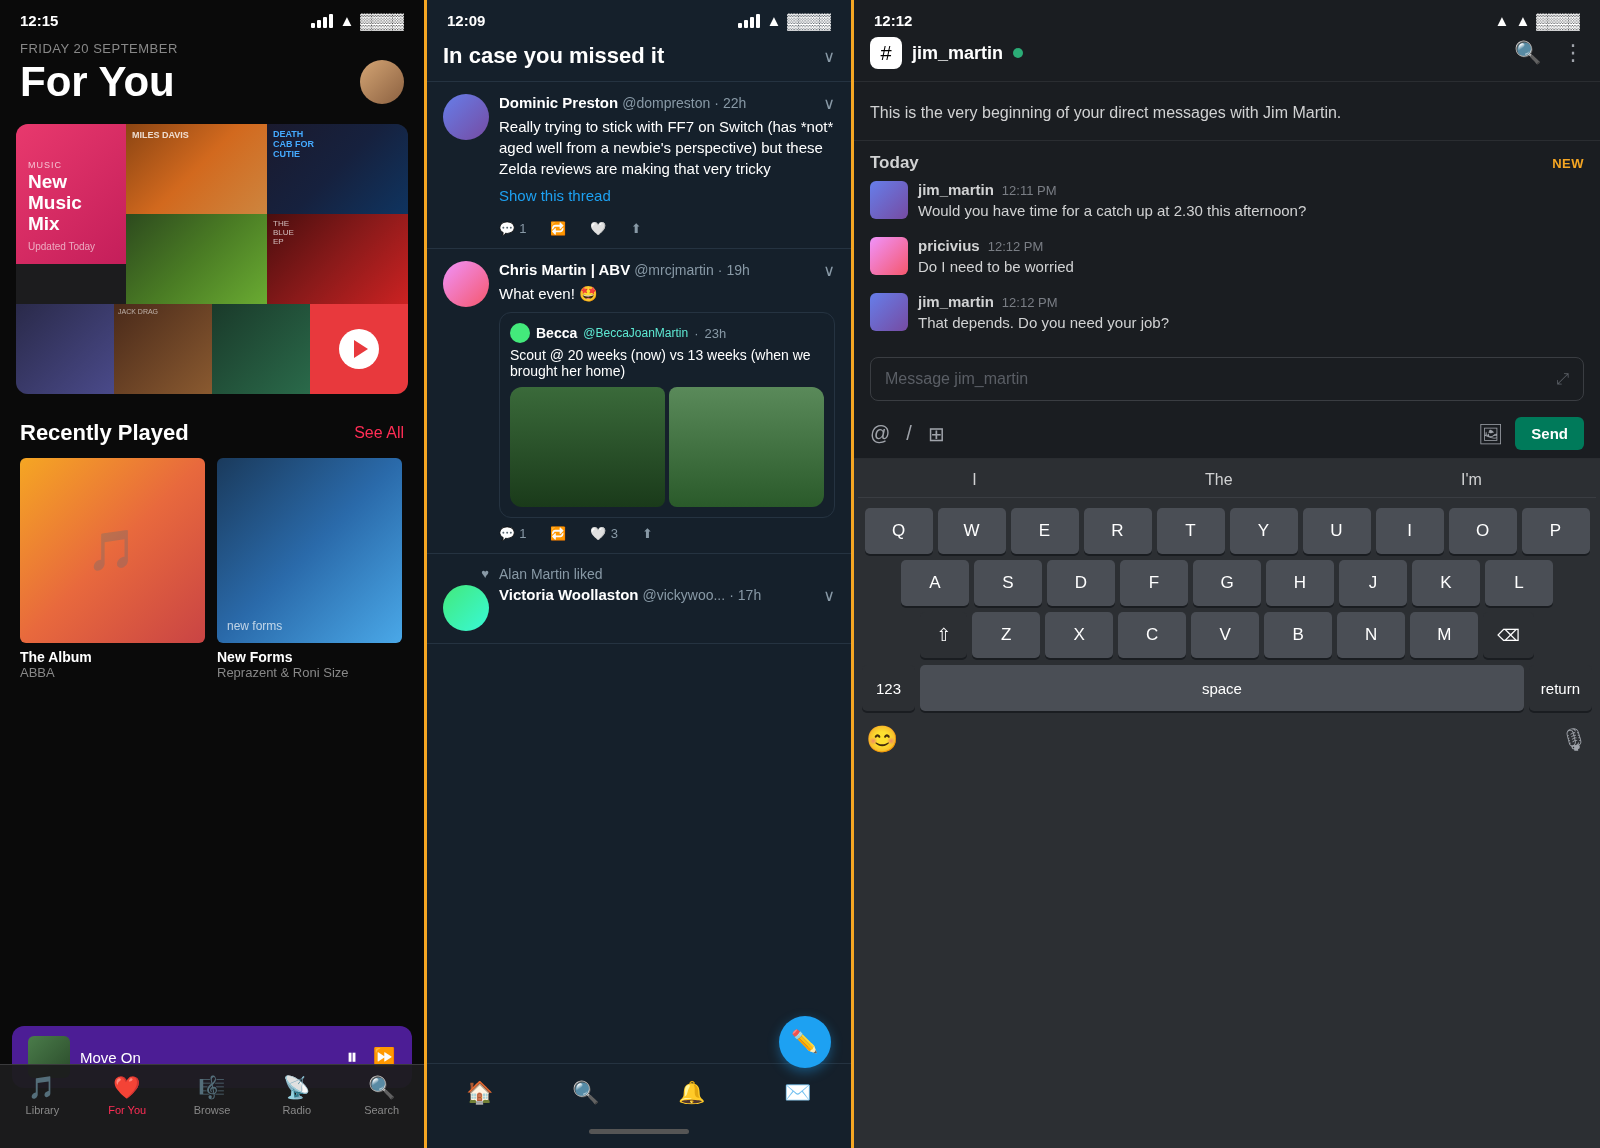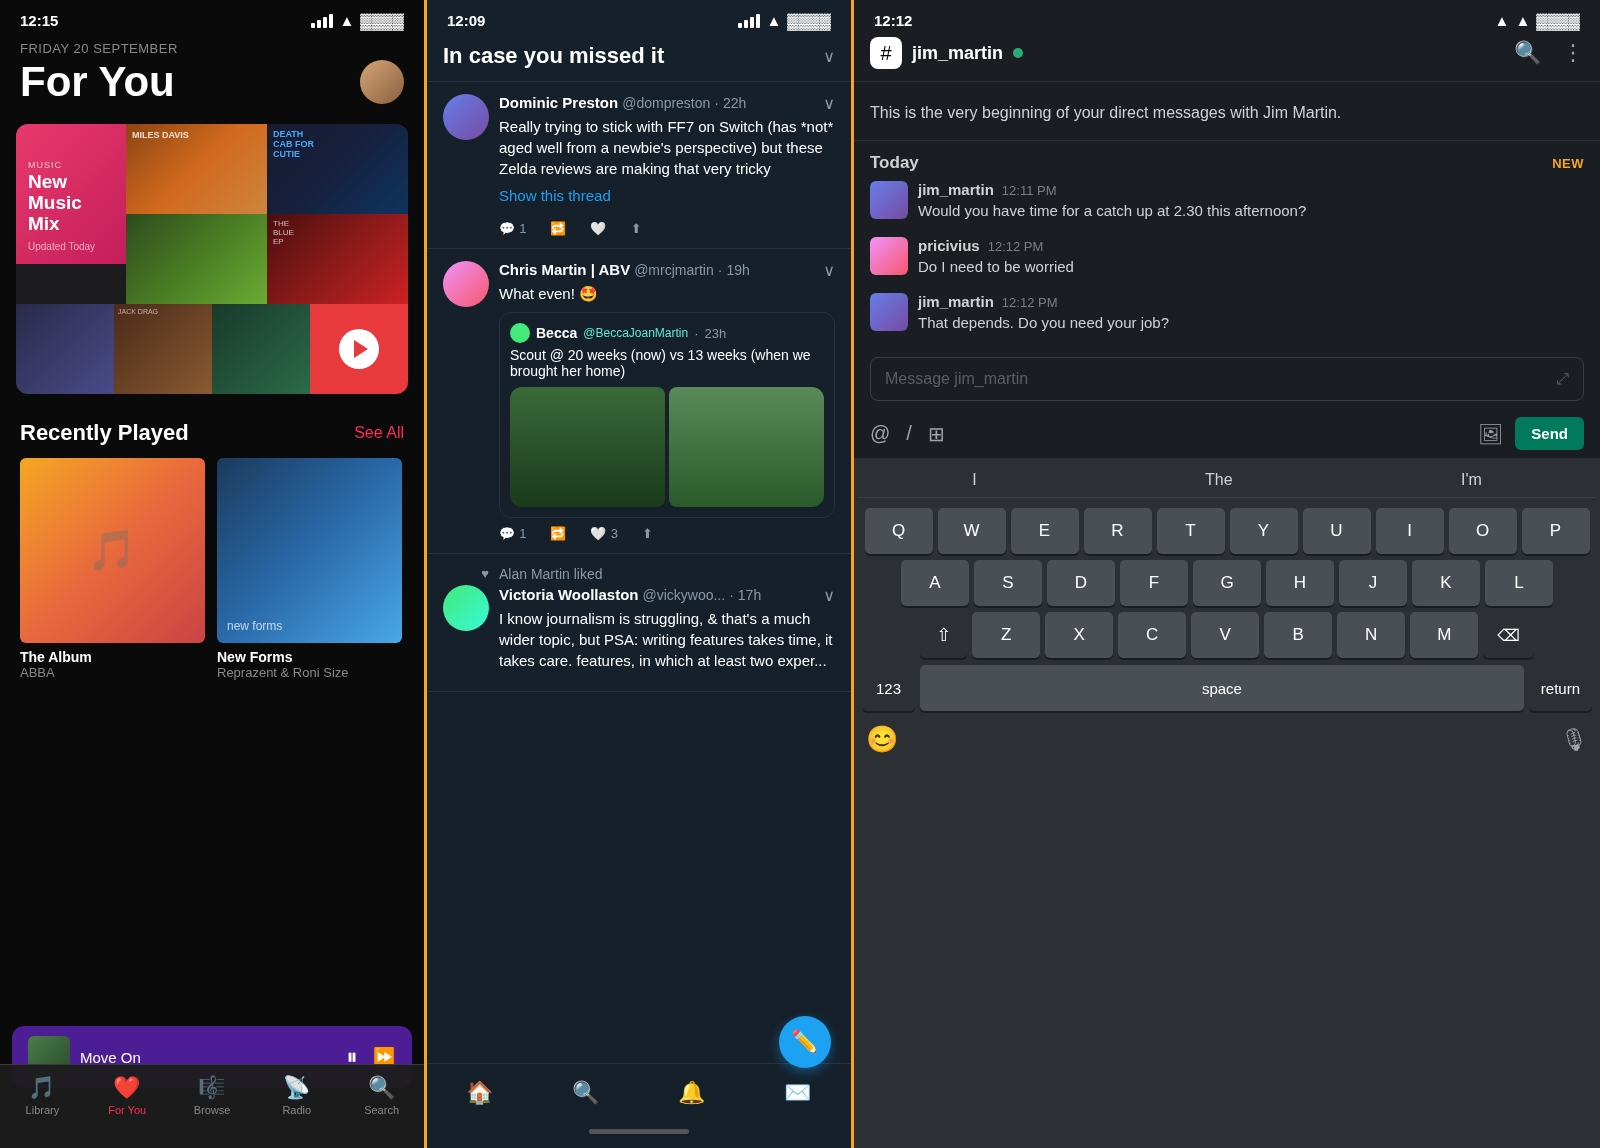--- a/index.html
+++ b/index.html
@@ -838,21 +838,20 @@
         </div>
         <div class="tweet-header-row">
           <div class="tweet-meta">
             <span class="tweet-name">Victoria Woollaston</span>
             <span class="tweet-handle">@vickywoo...</span>
             <span class="tweet-time">·</span>
             <span class="tweet-time">17h</span>
           </div>
           <span class="chevron-down">∨</span>
         </div>
-        <div class="tweet-text">I know journalism is struggling, &amp; that's a much wider topic, but PSA: writing features takes time, it takes care. features, in which at least two exper...</div>
       </div>
     </div>
   </div>
 
   <div class="fab-btn">
     <span class="fab-icon">✏️</span>
   </div>
 
   <div class="twitter-tab-bar">
     <div class="tw-tab">

